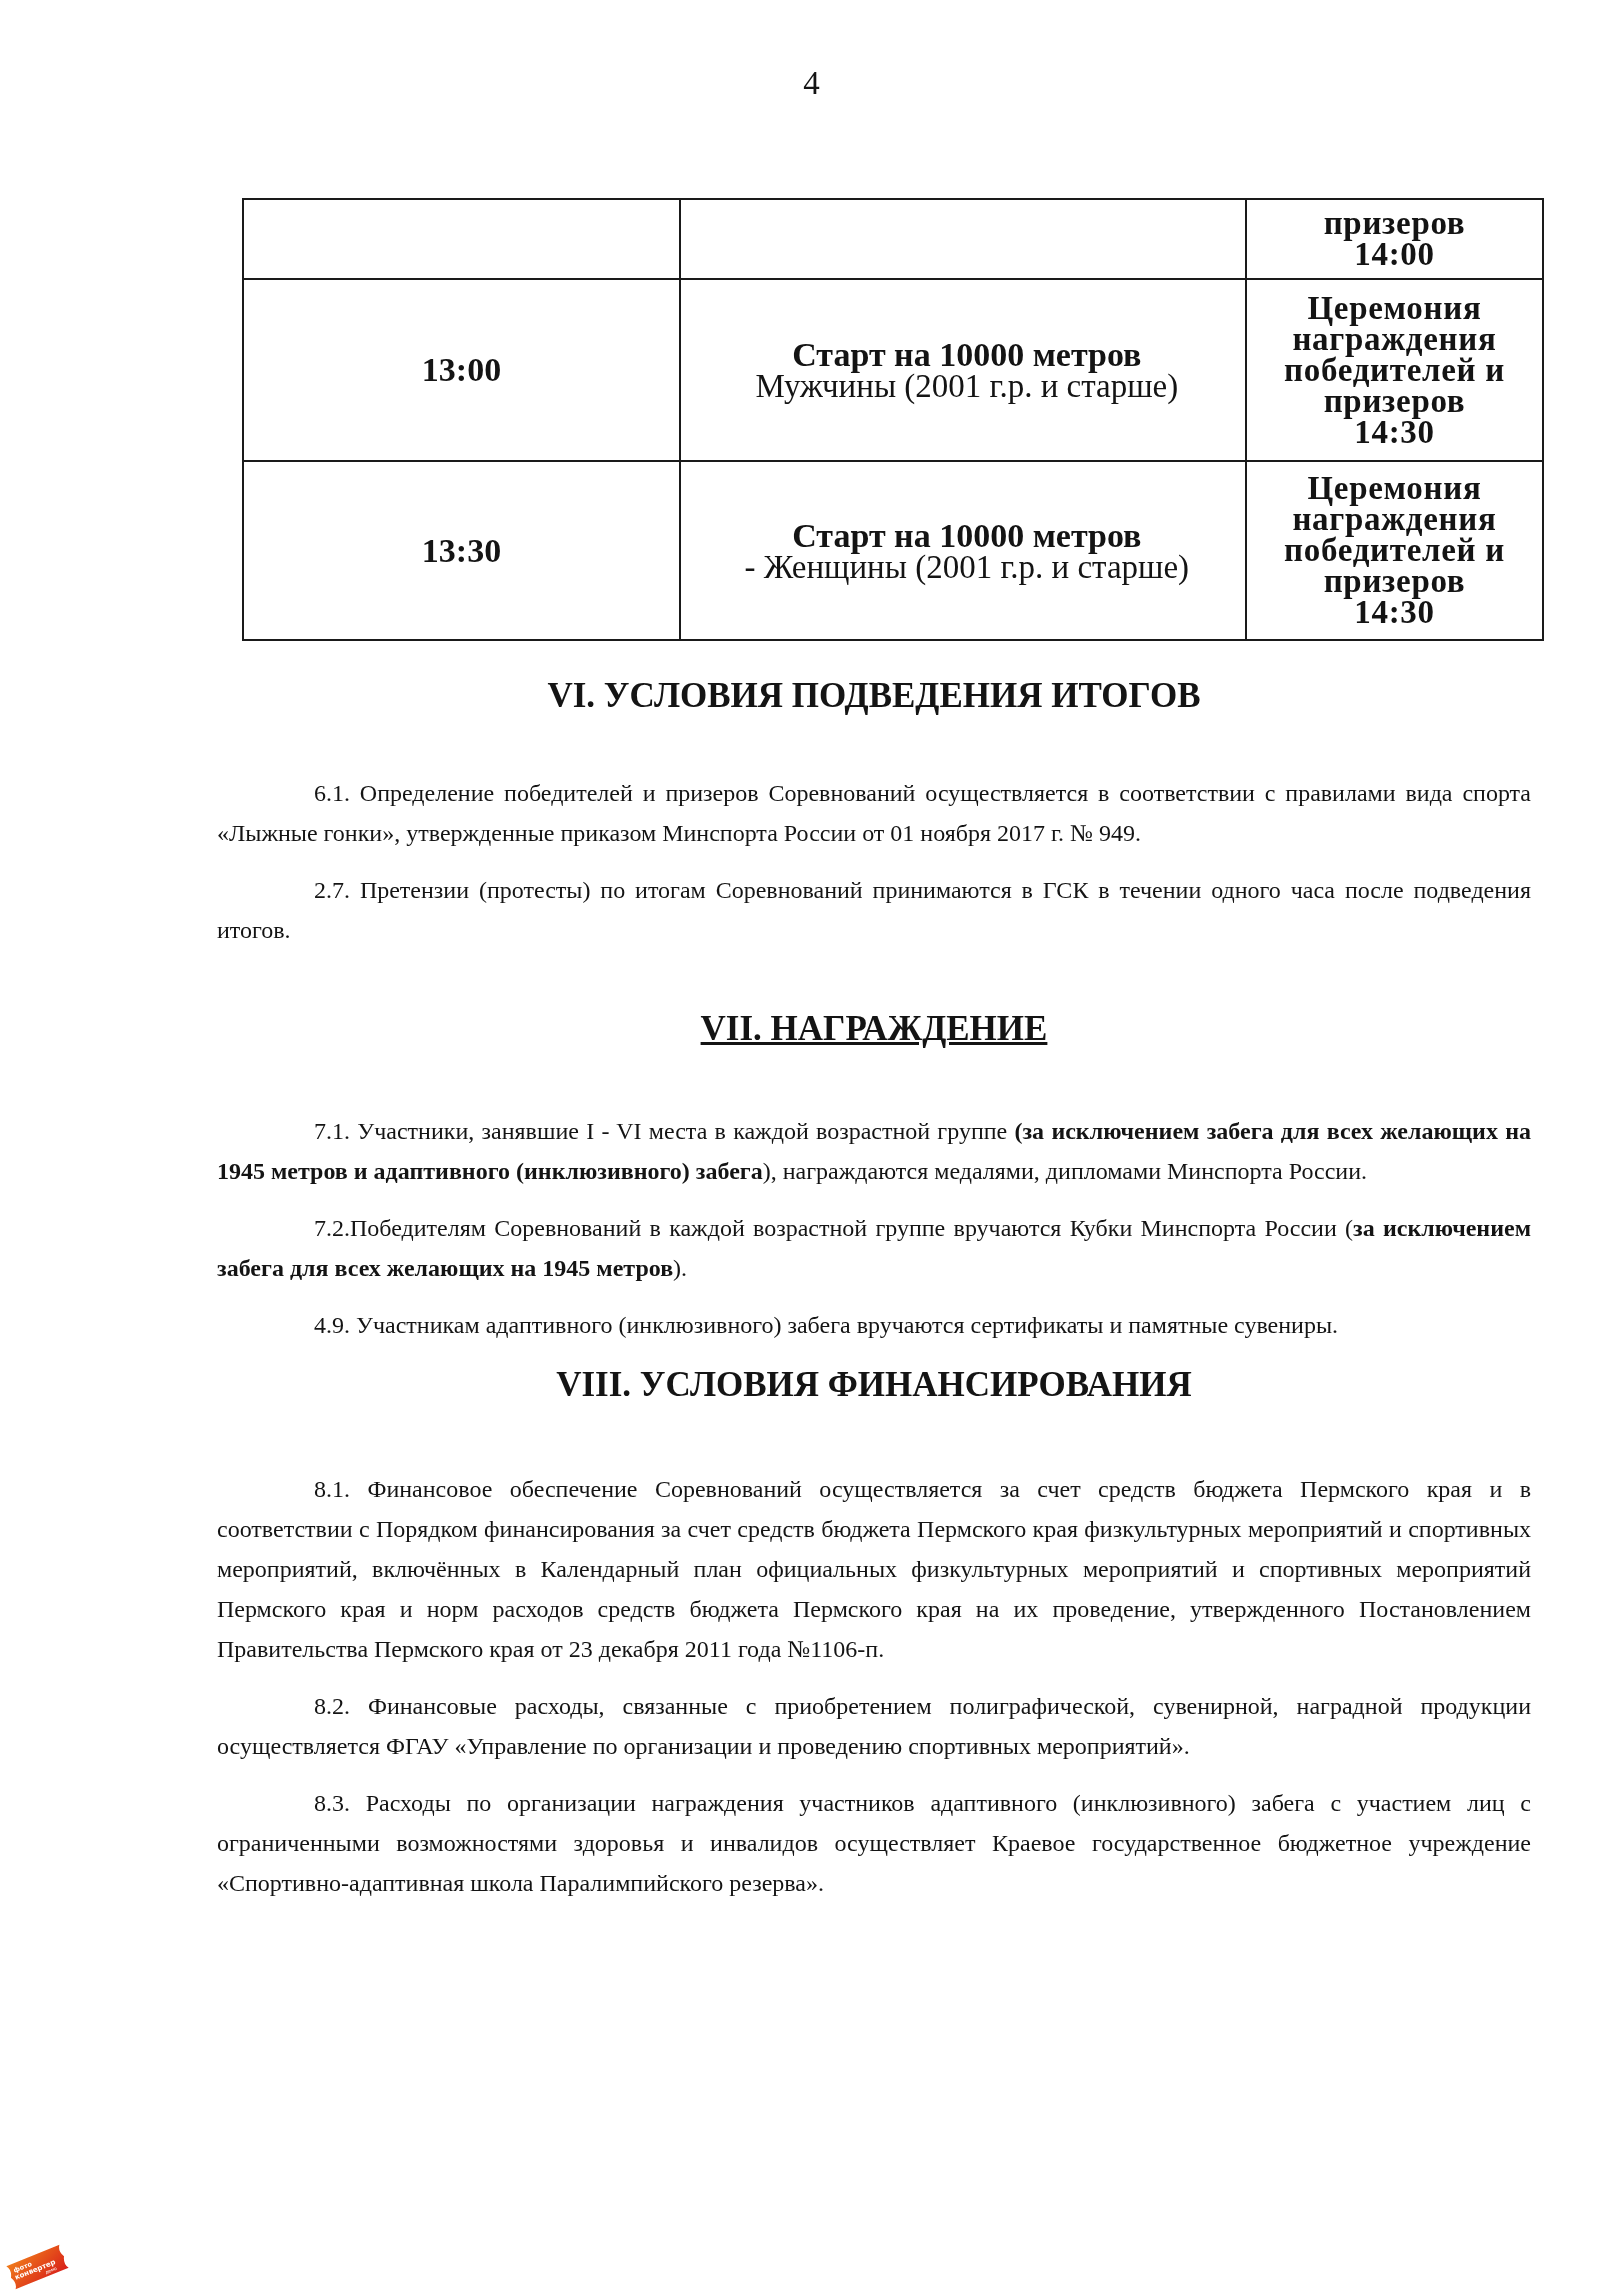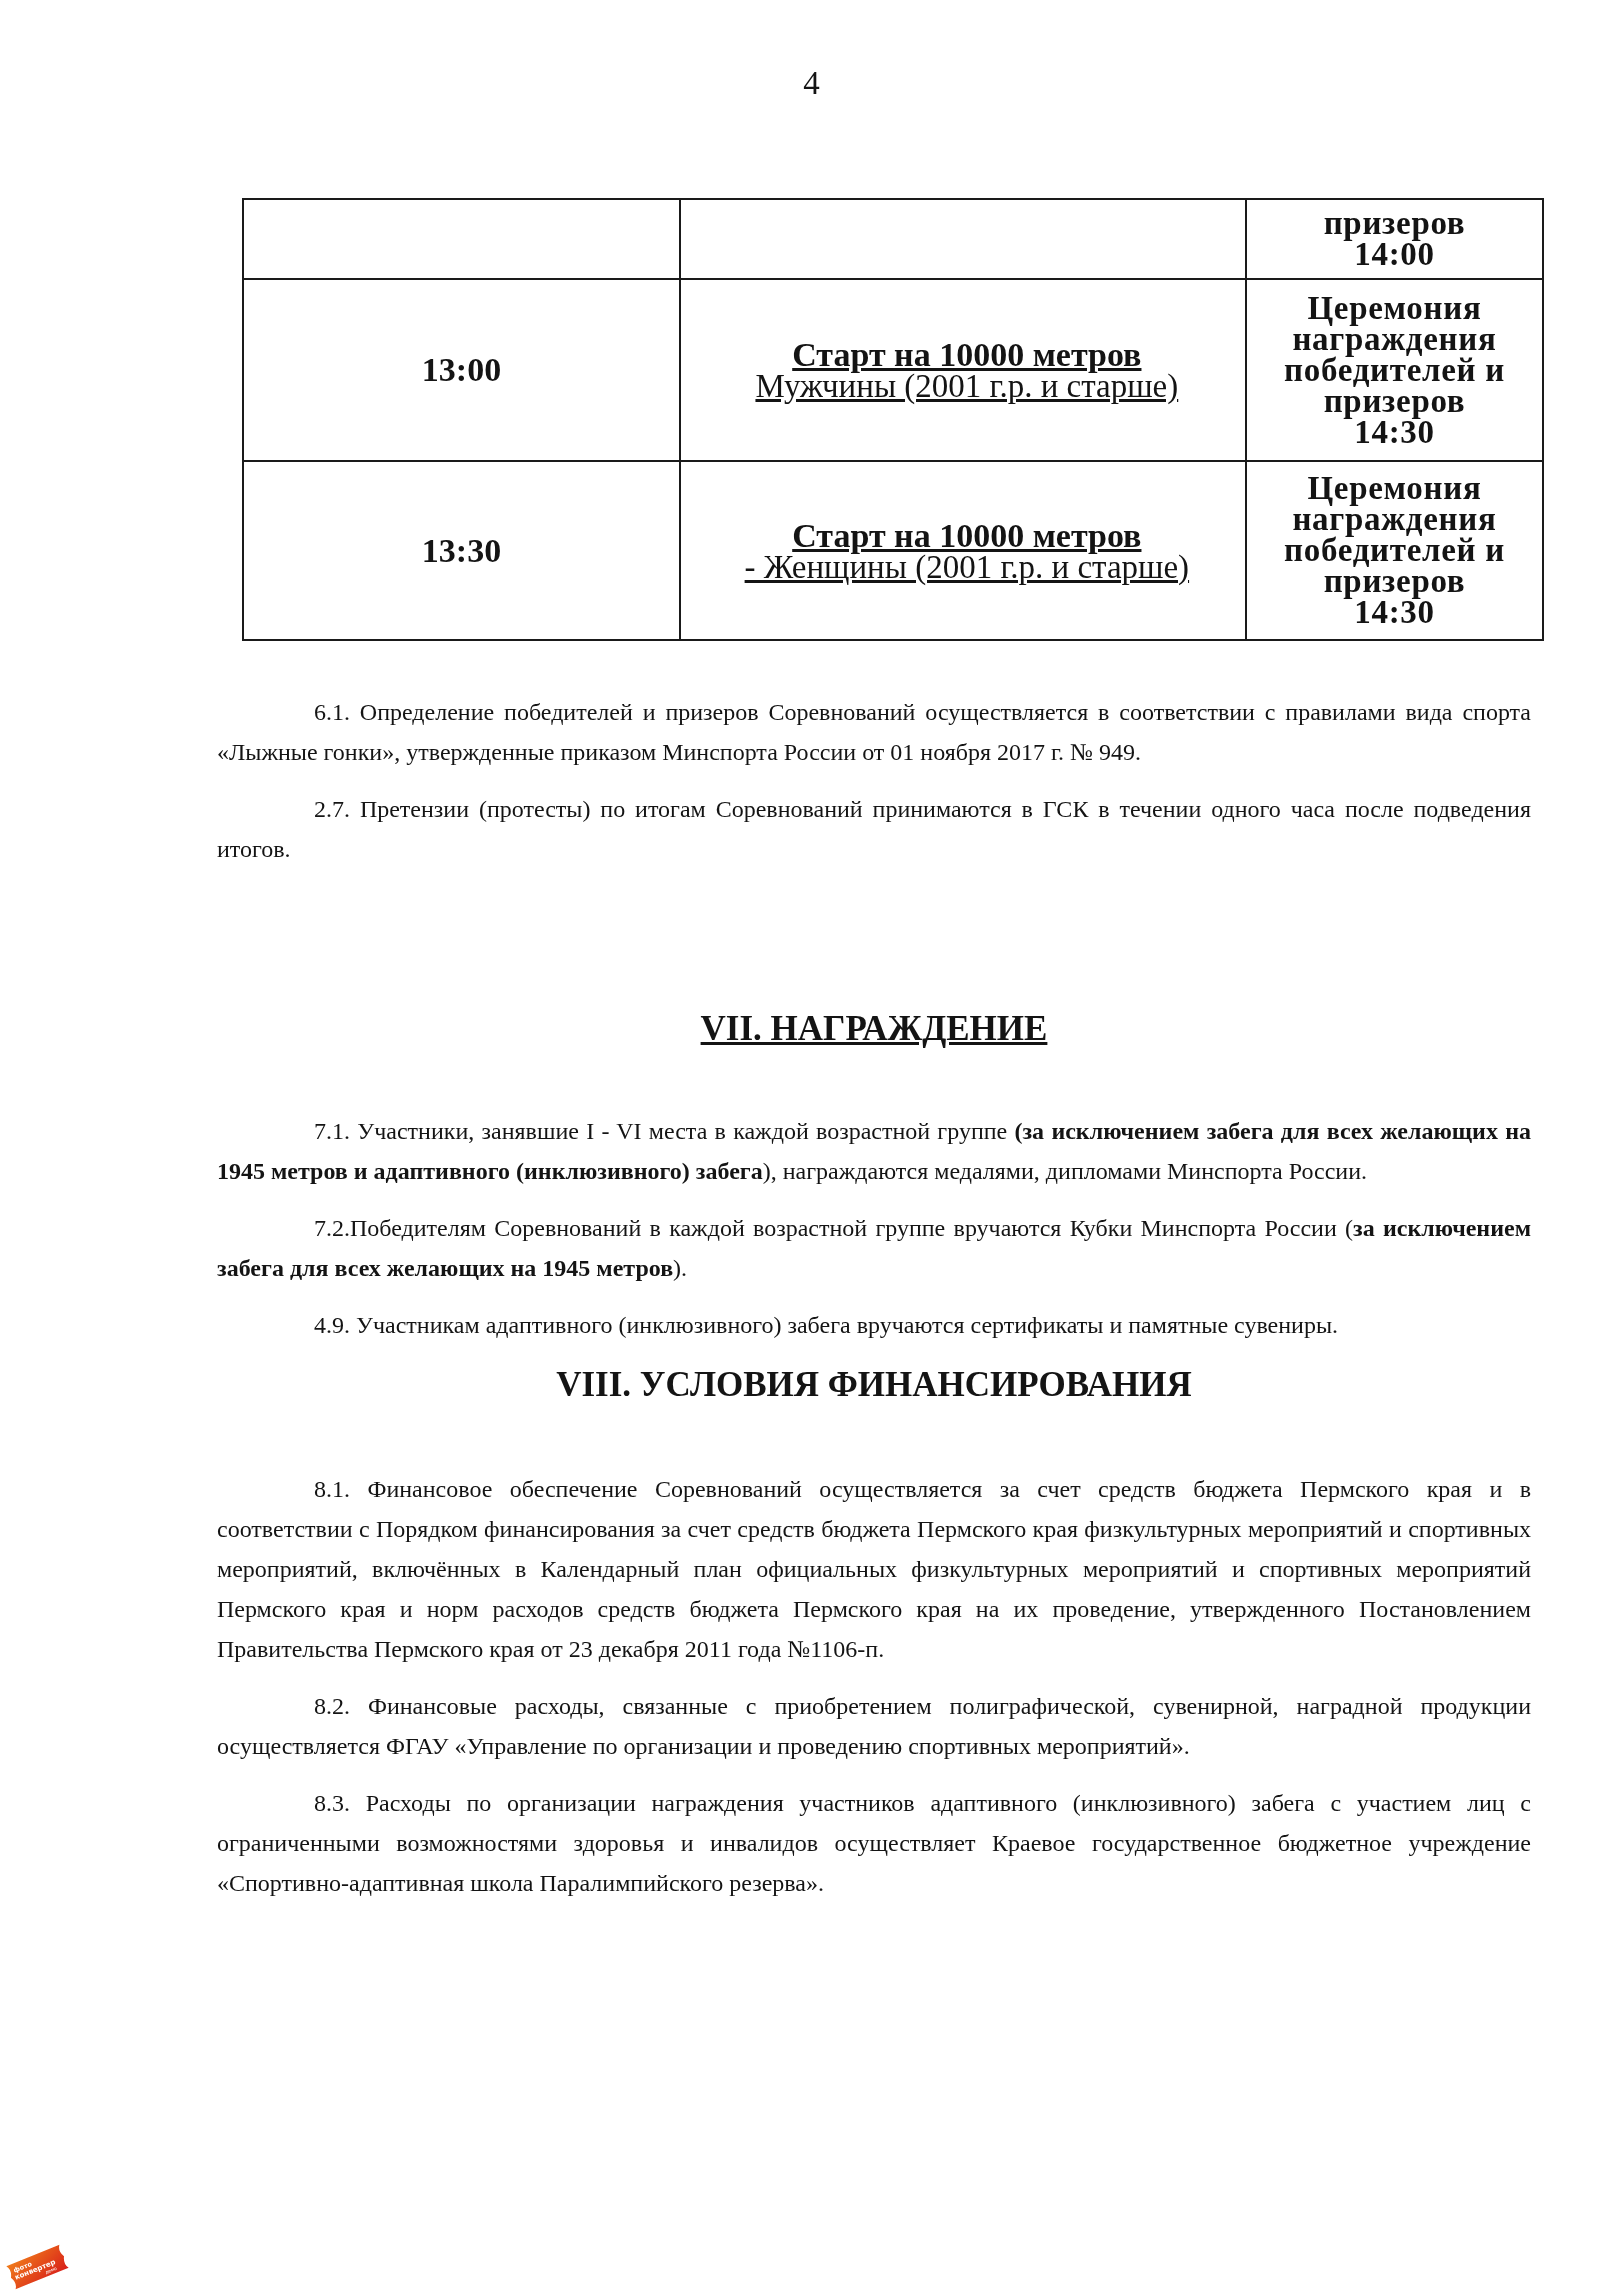--- a/index.html
+++ b/index.html
@@ -21,21 +21,21 @@
     border: 2px solid #1a1a1a; padding: 8px; vertical-align: middle;
     text-align: center;
   }
   .schedule col.c1 { width: 437px; }
   .schedule col.c2 { width: 566px; }
   .schedule col.c3 { width: 297px; }
   .schedule tr.r1 td { height: 62px; }
   .schedule tr.r2 td { height: 164px; }
   .schedule tr.r3 td { height: 161px; }
   .time-cell { font-size: 34px; font-weight: bold; }
-  .event-cell { text-align: left; padding-left: 15.7px !important; text-decoration: underline; }
+  .event-cell { text-align: left; padding-left: 15.7px !important; }
   .event-title { display: block; font-size: 34px; font-weight: bold; line-height: 33px; }
   .event-sub { display: block; font-size: 33px; line-height: 31px; }
   .ceremony-cell { font-size: 33px; font-weight: bold; line-height: 31px; letter-spacing: 0.7px; }
   .ceremony-cell span { display: block; }
 
   
   .section {
     position: absolute; left: 200px; width: 1348px;
   }
   .section-heading {
@@ -108,20 +108,21 @@
       <span>награждения</span>
       <span>победителей и</span>
       <span>призеров</span>
       <span>14:30</span>
     </td>
   </tr>
 </tbody>
   </table>
 
 <div class="section" id="sec6">
+  <h2 class="section-heading">VI. УСЛОВИЯ ПОДВЕДЕНИЯ ИТОГОВ</h2>
   <p class="para">6.1. Определение победителей и призеров Соревнований осуществляется в соответствии с правилами вида спорта «Лыжные гонки», утвержденные приказом Минспорта России от 01 ноября 2017 г. № 949.</p>
   <p class="para">2.7. Претензии (протесты) по итогам Соревнований принимаются в ГСК в течении одного часа после подведения итогов.</p>
 </div>
 
 <div class="section" id="sec7">
   <h2 class="section-heading">VII. НАГРАЖДЕНИЕ</h2>
   <p class="para"><span>7.1. Участники, занявшие I - VI места в каждой возрастной группе </span><b>(за исключением забега для всех желающих на 1945 метров и адаптивного (инклюзивного) забега</b><span>), награждаются медалями, дипломами Минспорта России.</span></p>
   <p class="para"><span>7.2.Победителям Соревнований в каждой возрастной группе вручаются Кубки Минспорта России (</span><b>за исключением забега для всех желающих на 1945 метров</b><span>).</span></p>
   <p class="para">4.9. Участникам адаптивного (инклюзивного) забега вручаются сертификаты и памятные сувениры.</p>
 </div>

